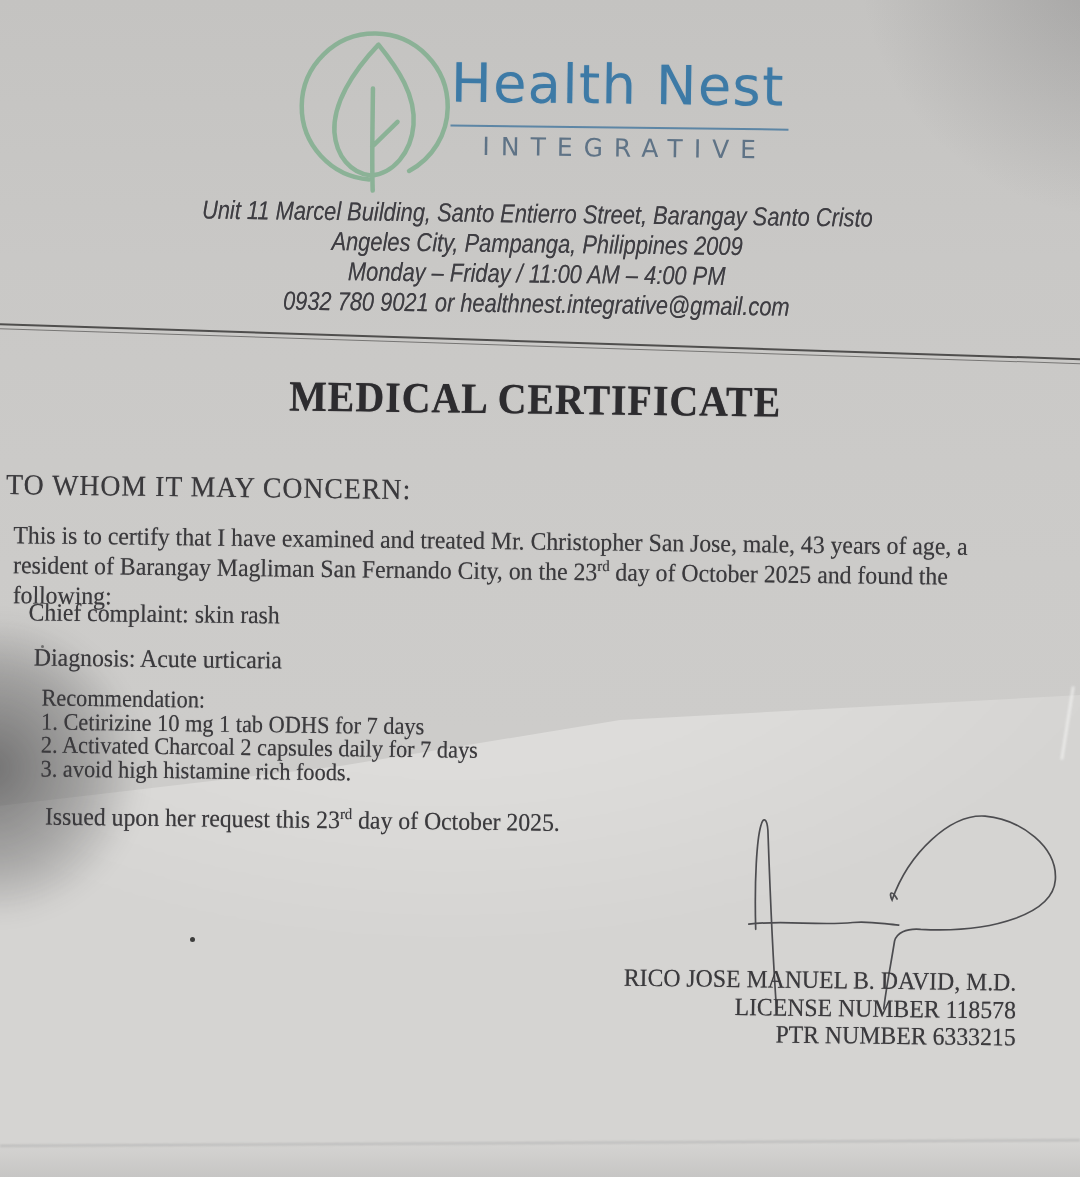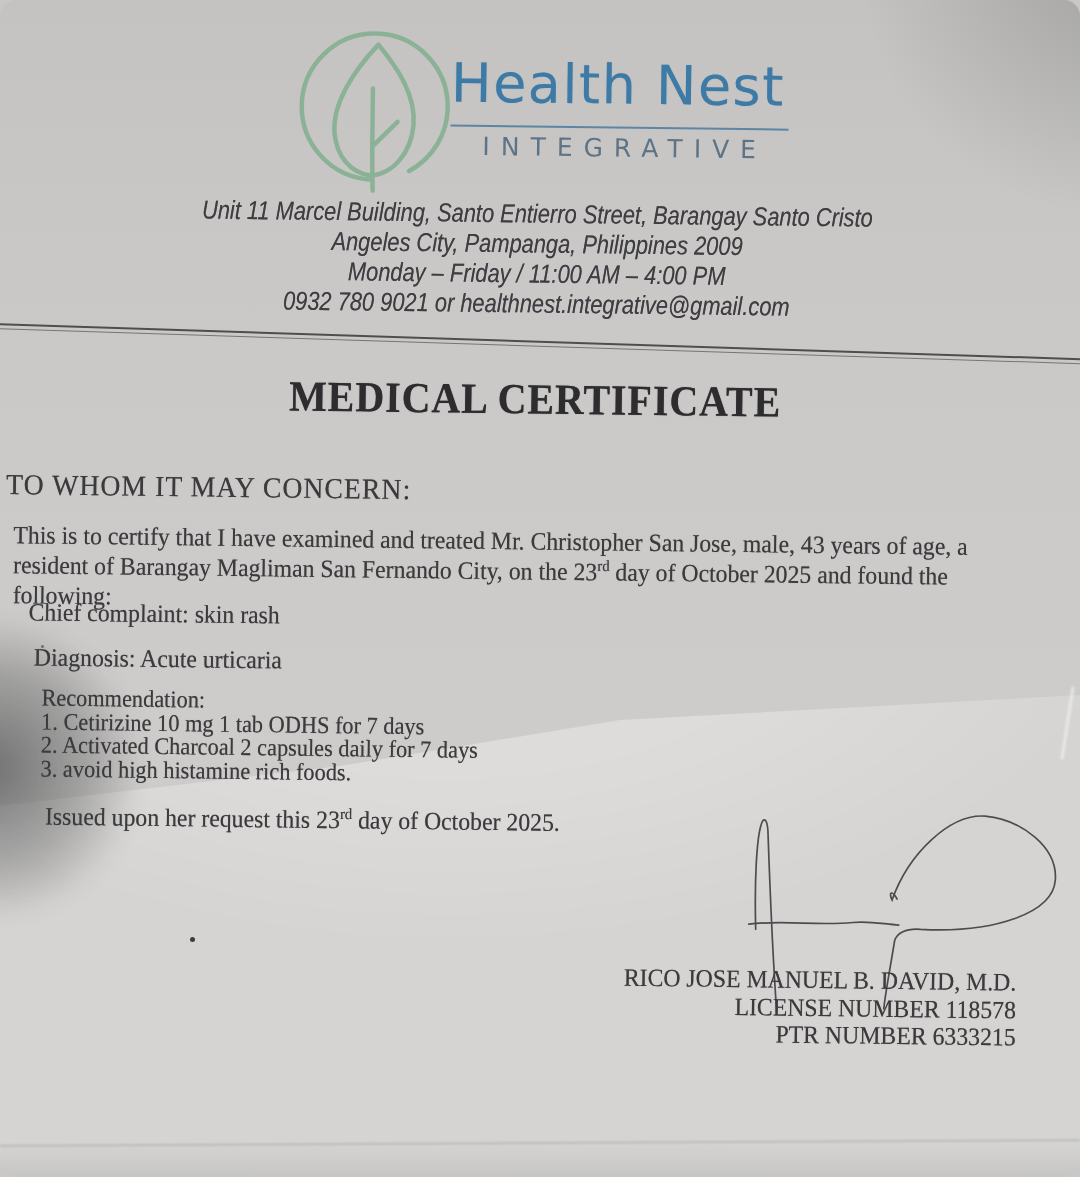--- a/index.html
+++ b/index.html
@@ -1,21 +1,21 @@
 <!DOCTYPE html>
 <html><head>
 <meta charset="utf-8">
 <style>
   html,body{margin:0;padding:0;}
   body{width:1080px;height:1177px;overflow:hidden;background:#c9c8c6;}
   .photo{position:relative;width:1080px;height:1177px;overflow:hidden;
          background:
            radial-gradient(circle at 104% -4%, rgba(75,75,78,.28), rgba(75,75,78,0) 16%),
            linear-gradient(180deg,#c4c3c1 0%,#c9c8c6 22%,#cccbc9 48%,#cdccca 62%);
-         font-family:"Liberation Serif",serif;border-radius:16px;}
+         font-family:"Liberation Serif",serif;}
   
   .fold-bright{position:absolute;left:-20px;top:-20px;width:1120px;height:1217px;
     background:radial-gradient(ellipse 700px 380px at 42% 48%, #e2e1df 0%, #dcdbd9 60%, #d5d4d2 100%);
     clip-path:polygon(0px 828px,360px 786px,640px 740px,1120px 714px,1120px 1217px,0px 1217px);
     filter:blur(5px);}
   .fold-corner{position:absolute;left:1066px;top:686px;width:3px;height:74px;
     background:rgba(245,245,243,.6);transform:rotate(9deg);filter:blur(1px);}
   .shadow-blob{position:absolute;left:-90px;top:618px;width:230px;height:300px;
     background:radial-gradient(ellipse at 35% 50%, rgba(38,38,40,.55) 0%, rgba(38,38,40,.25) 45%, rgba(38,38,40,0) 72%);
     filter:blur(9px);}

